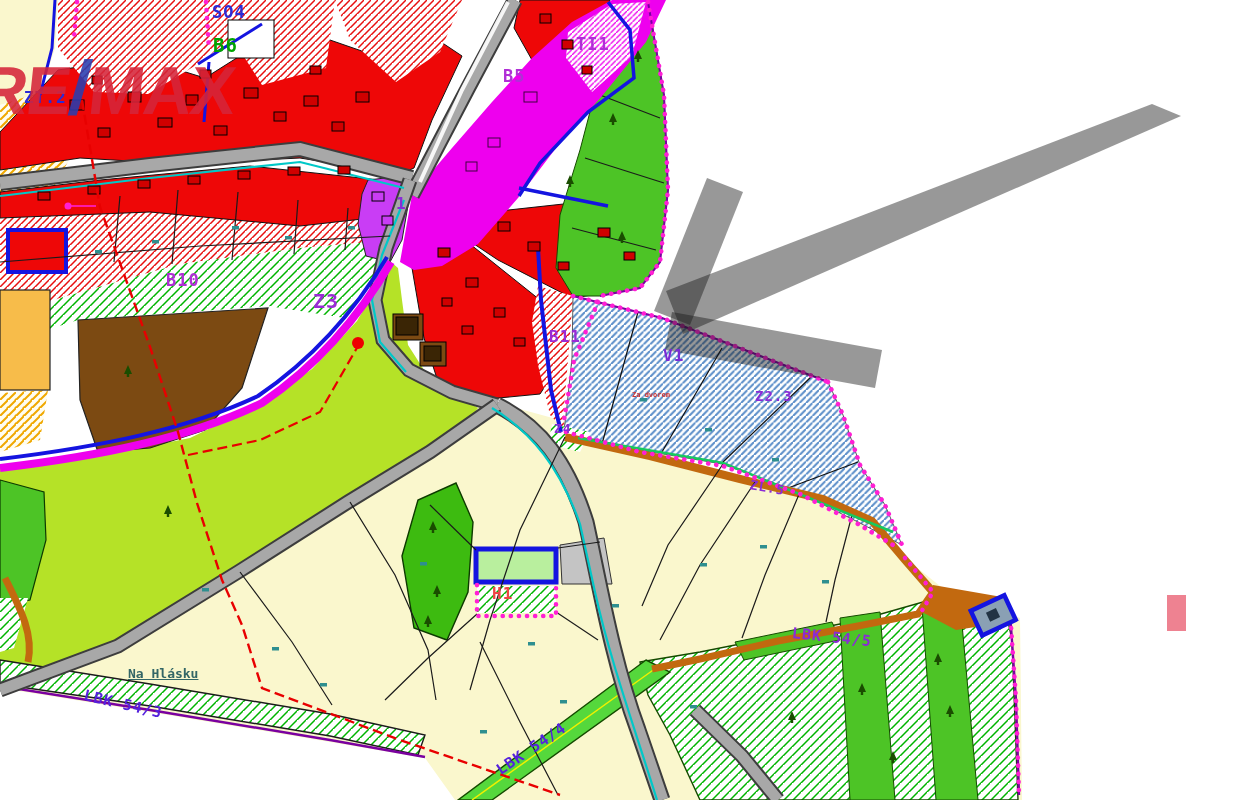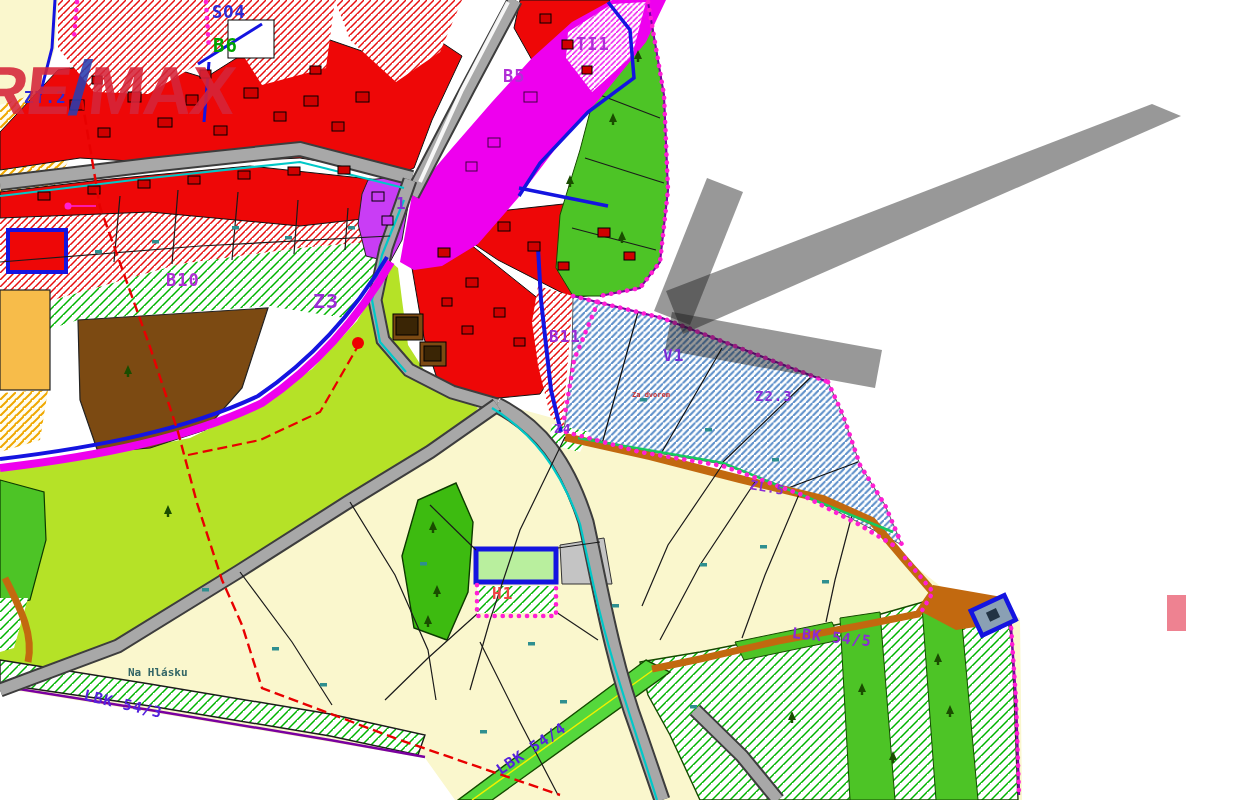--- a/index.html
+++ b/index.html
@@ -16,21 +16,21 @@
   .lb-z3{left:280px;top:289px;font-size:20px;color:#9a2bd6;margin-left:33px;}
   .lb-b11{left:549px;top:327px;font-size:16px;color:#9a2bd6;text-align:right;}
   .lb-v1{left:663px;top:346px;font-size:16px;color:#7a2bd6;}
   .lb-z23{left:755px;top:388px;font-size:14px;color:#8a2bd6;}
   .lb-z4{left:554px;top:421px;font-size:13px;color:#8a2bd6;}
   .lb-zl5{left:750px;top:477px;font-size:13px;color:#8a2bd6;transform:rotate(10deg);}
   .lb-h1{left:492px;top:584px;font-size:16px;color:#ef4444;}
   .lb-lbk543{left:84px;top:686px;font-size:15px;color:#5522dd;transform:rotate(13deg);}
   .lb-lbk544{left:498px;top:762px;font-size:15px;color:#5522dd;transform:rotate(-34deg);}
   .lb-lbk545{left:792px;top:624px;font-size:15px;color:#8a2bd6;transform:rotate(6deg);}
-  .lb-nahlasku{left:128px;top:666px;font-size:11px;color:#336666;letter-spacing:0;}
+  .lb-nahlasku{left:128px;top:666px;font-size:13px;color:#336666;letter-spacing:0;text-decoration:underline;}
   .lb-zadvorem{left:632px;top:391px;font-size:7px;color:#cc3333;letter-spacing:0;}
   .watermark{position:absolute;left:-16px;top:44px;font-family:"Liberation Sans",sans-serif;
     font-weight:bold;font-size:68px;letter-spacing:-2px;opacity:.88;transform:skewX(-6deg);
     transform-origin:left top;user-select:none;}
   .wm-red{color:#d5253a;}
   .wm-blue{color:#2a3db0;font-size:76px;}
 </style>
 </head>
 <body>
 

